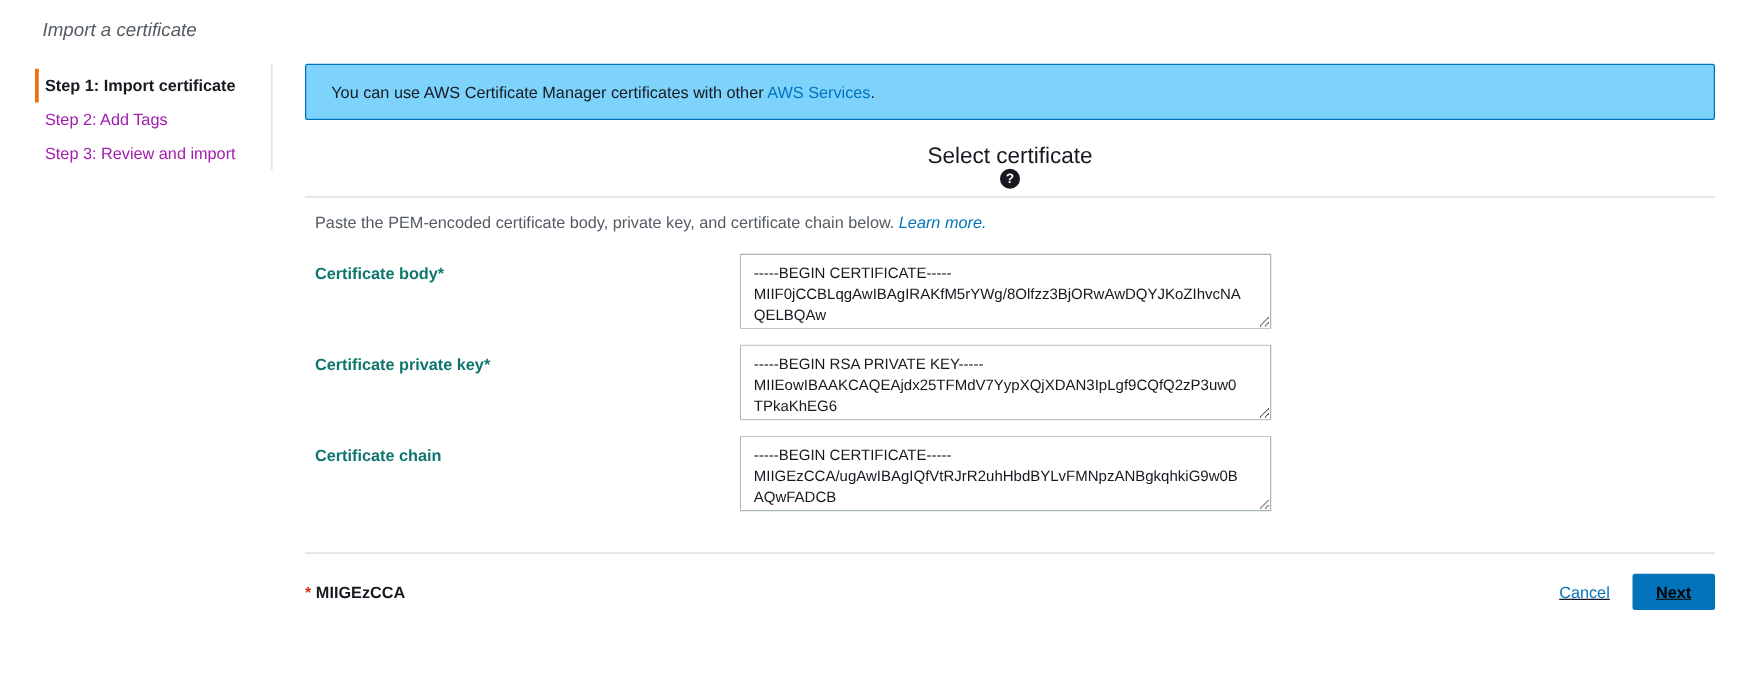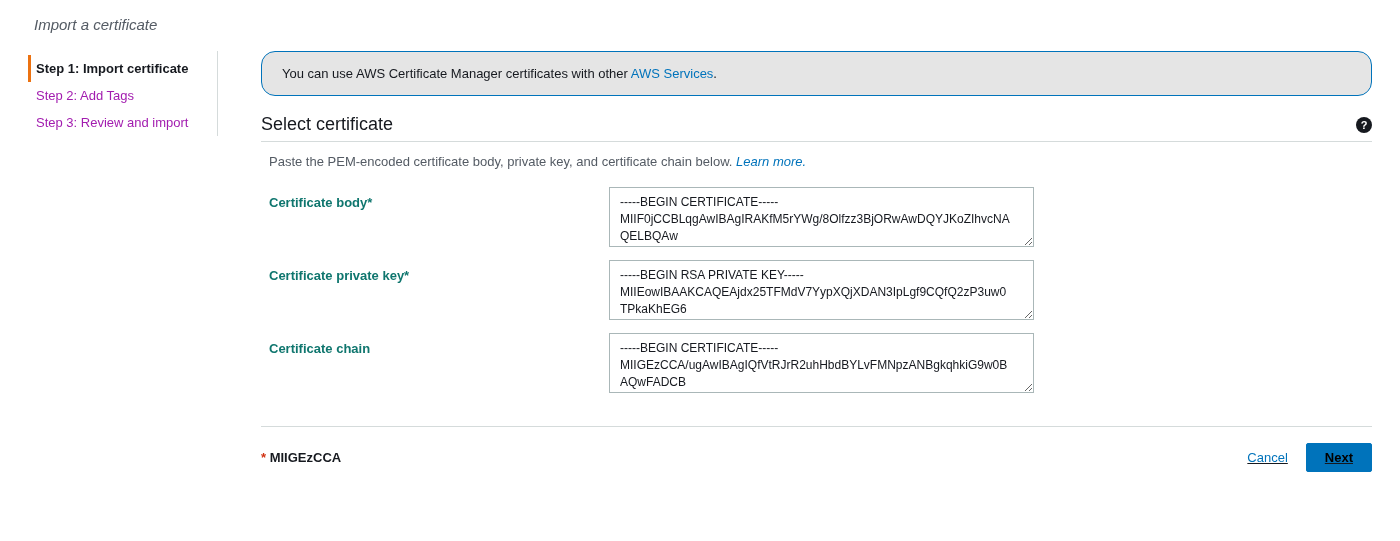--- a/index.html
+++ b/index.html
@@ -17,21 +17,21 @@
     .page-title {
       font-size: 15px;
       font-weight: 400;
       color: #545b64;
       margin-bottom: 18px;
       margin-left: 6px;
       font-style: italic;
     }
     .layout {
       display: flex;
-      gap: 17px;
+      gap: 0;
     }
     .wizard-nav {
       width: 190px;
       flex-shrink: 0;
       padding-top: 4px;
       padding-right: 8px;
       border-right: 1px solid #d5dbdb;
       align-self: flex-start;
     }
     .wizard-step {
@@ -45,38 +45,39 @@
       color: #16191f;
       border-left: 3px solid #ec7211;
       padding-left: 5px;
     }
     .main {
       flex: 1;
       padding-left: 26px;
     }
     .info-banner {
       border: 1px solid #0073bb;
-      background: #e5e5e5;
-      border-radius: 14px;
+      background: #7dd3fc;
+      border-radius: 2px;
       padding: 14px 20px;
       font-size: 13px;
       color: #16191f;
       margin-bottom: 18px;
     }
     .info-banner a {
       color: #0073bb;
       text-decoration: none;
     }
     .section-header-row {
       display: flex;
       justify-content: space-between;
       align-items: center;
       border-bottom: 1px solid #d5dbdb;
       padding-bottom: 6px;
       margin-bottom: 12px;
+      flex-direction: column;
     }
     .section-heading {
       font-size: 18px;
       font-weight: 400;
       color: #16191f;
     }
     .help-icon {
       width: 16px;
       height: 16px;
       border-radius: 50%;

